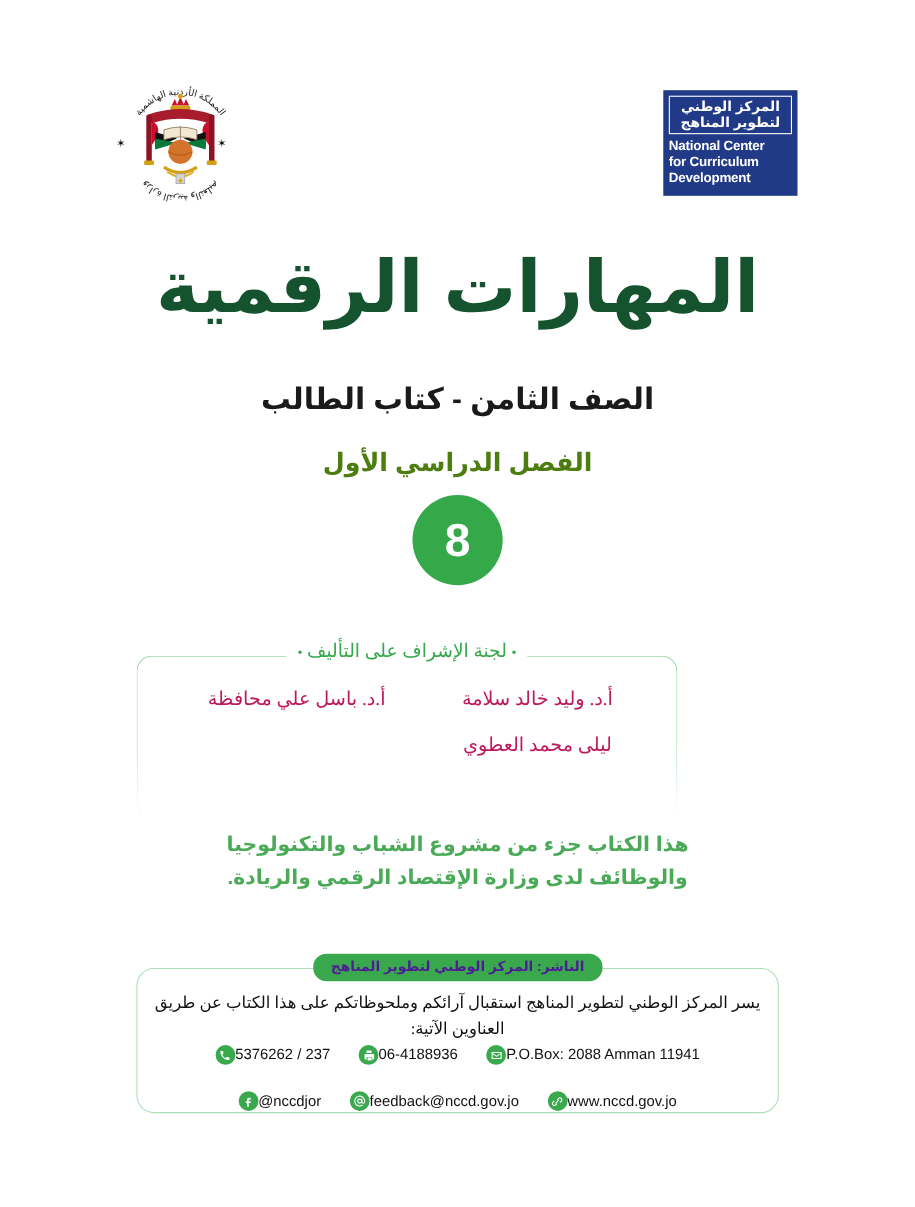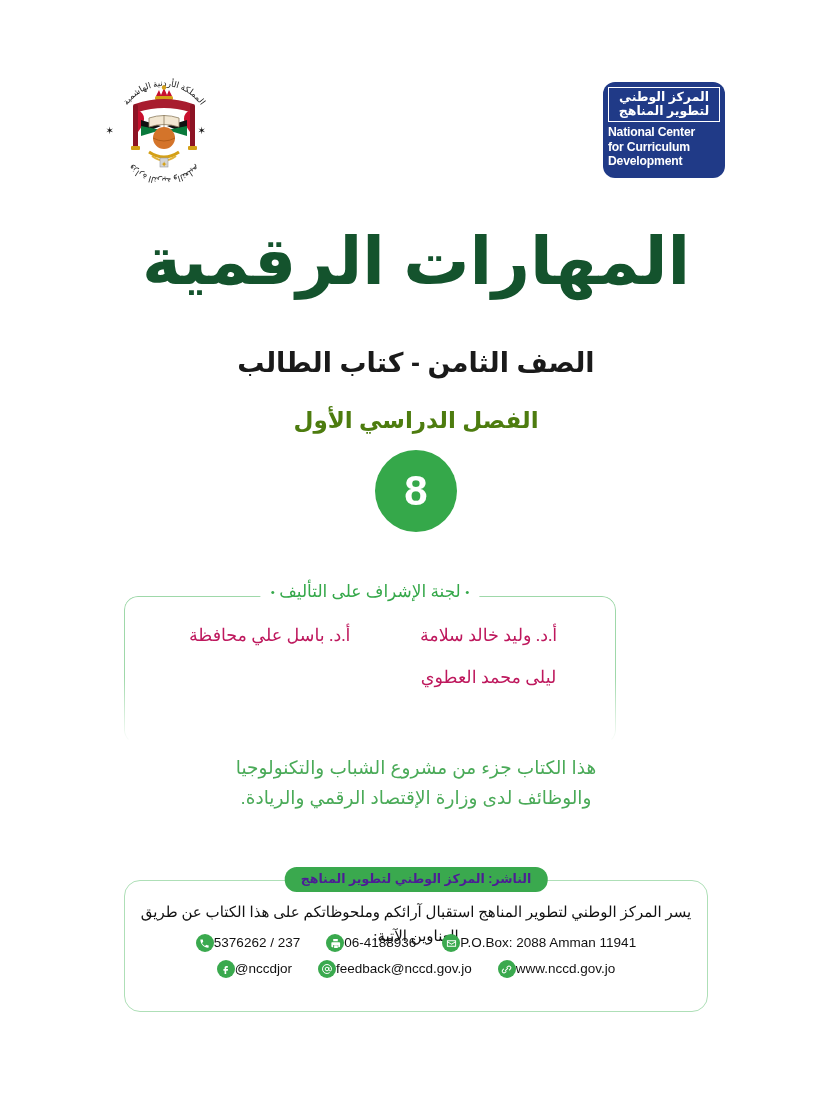--- a/index.html
+++ b/index.html
@@ -45,21 +45,20 @@
     left: 603px;
     top: 10px;
     width: 122px;
     height: 96px;
     background: #1e3a8a;
     background: #203a87;
     padding: 5px 5px 4px 5px;
     display: flex;
     flex-direction: column;
     align-items: stretch;
-    border-radius: 12px;
   }
   .nccd-ar-box {
     border: 1.5px solid #ffffff;
     padding: 2px 4px 3px 4px;
     text-align: center;
   }
   .nccd-ar-line {
     color: #ffffff;
     font-size: 12.5px;
     line-height: 14px;
@@ -206,21 +205,21 @@
   .project-note {
     position: absolute;
     top: 753px;
     left: 0;
     width: 832px;
     text-align: center;
     color: #4aaa58;
     font-size: 18.5px;
     line-height: 30px;
     direction: rtl;
-    font-weight: 400;
+    font-weight: 700;
   }
   .project-note span { display: block; }
 
   
   .contact-wrap {
     position: absolute;
     top: 880px;
     left: 124px;
     width: 584px;
     height: 132px;
@@ -274,20 +273,21 @@
     align-items: center;
     gap: 26px;
     margin-bottom: 8px;
   }
   .contact-item {
     display: flex;
     flex-direction: row;
     align-items: flex-end;
     gap: 0;
     direction: ltr;
+    margin-top: 16px;
   }
   .contact-item .txt {
     font-size: 13.5px;
     line-height: 18px;
     color: #111111;
     white-space: nowrap;
   }
   .cicon {
     width: 18px;
     height: 18px;

